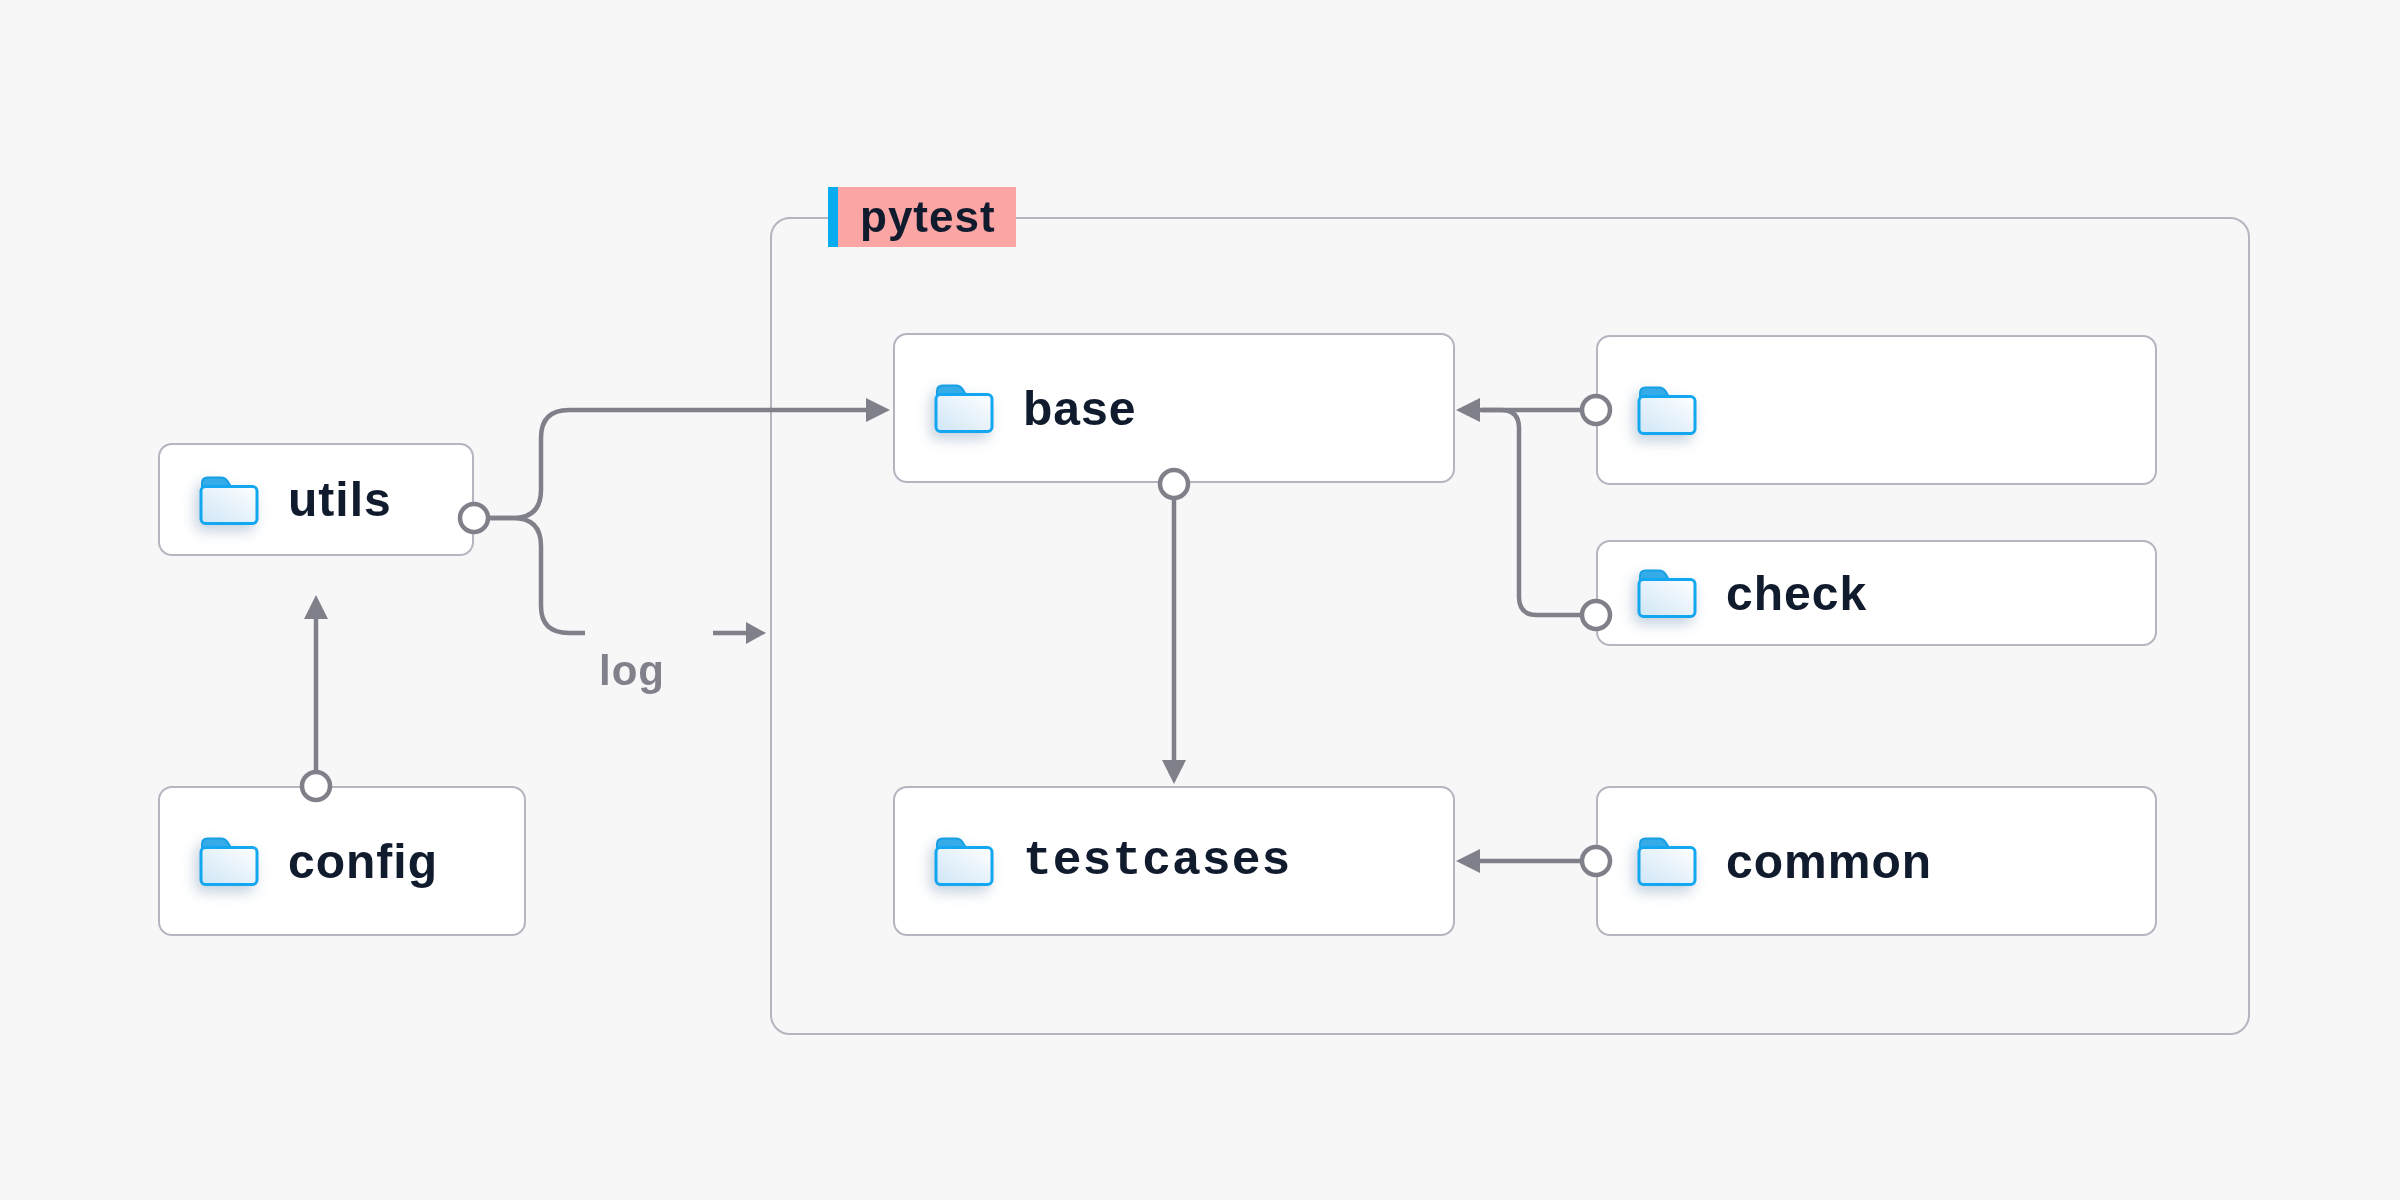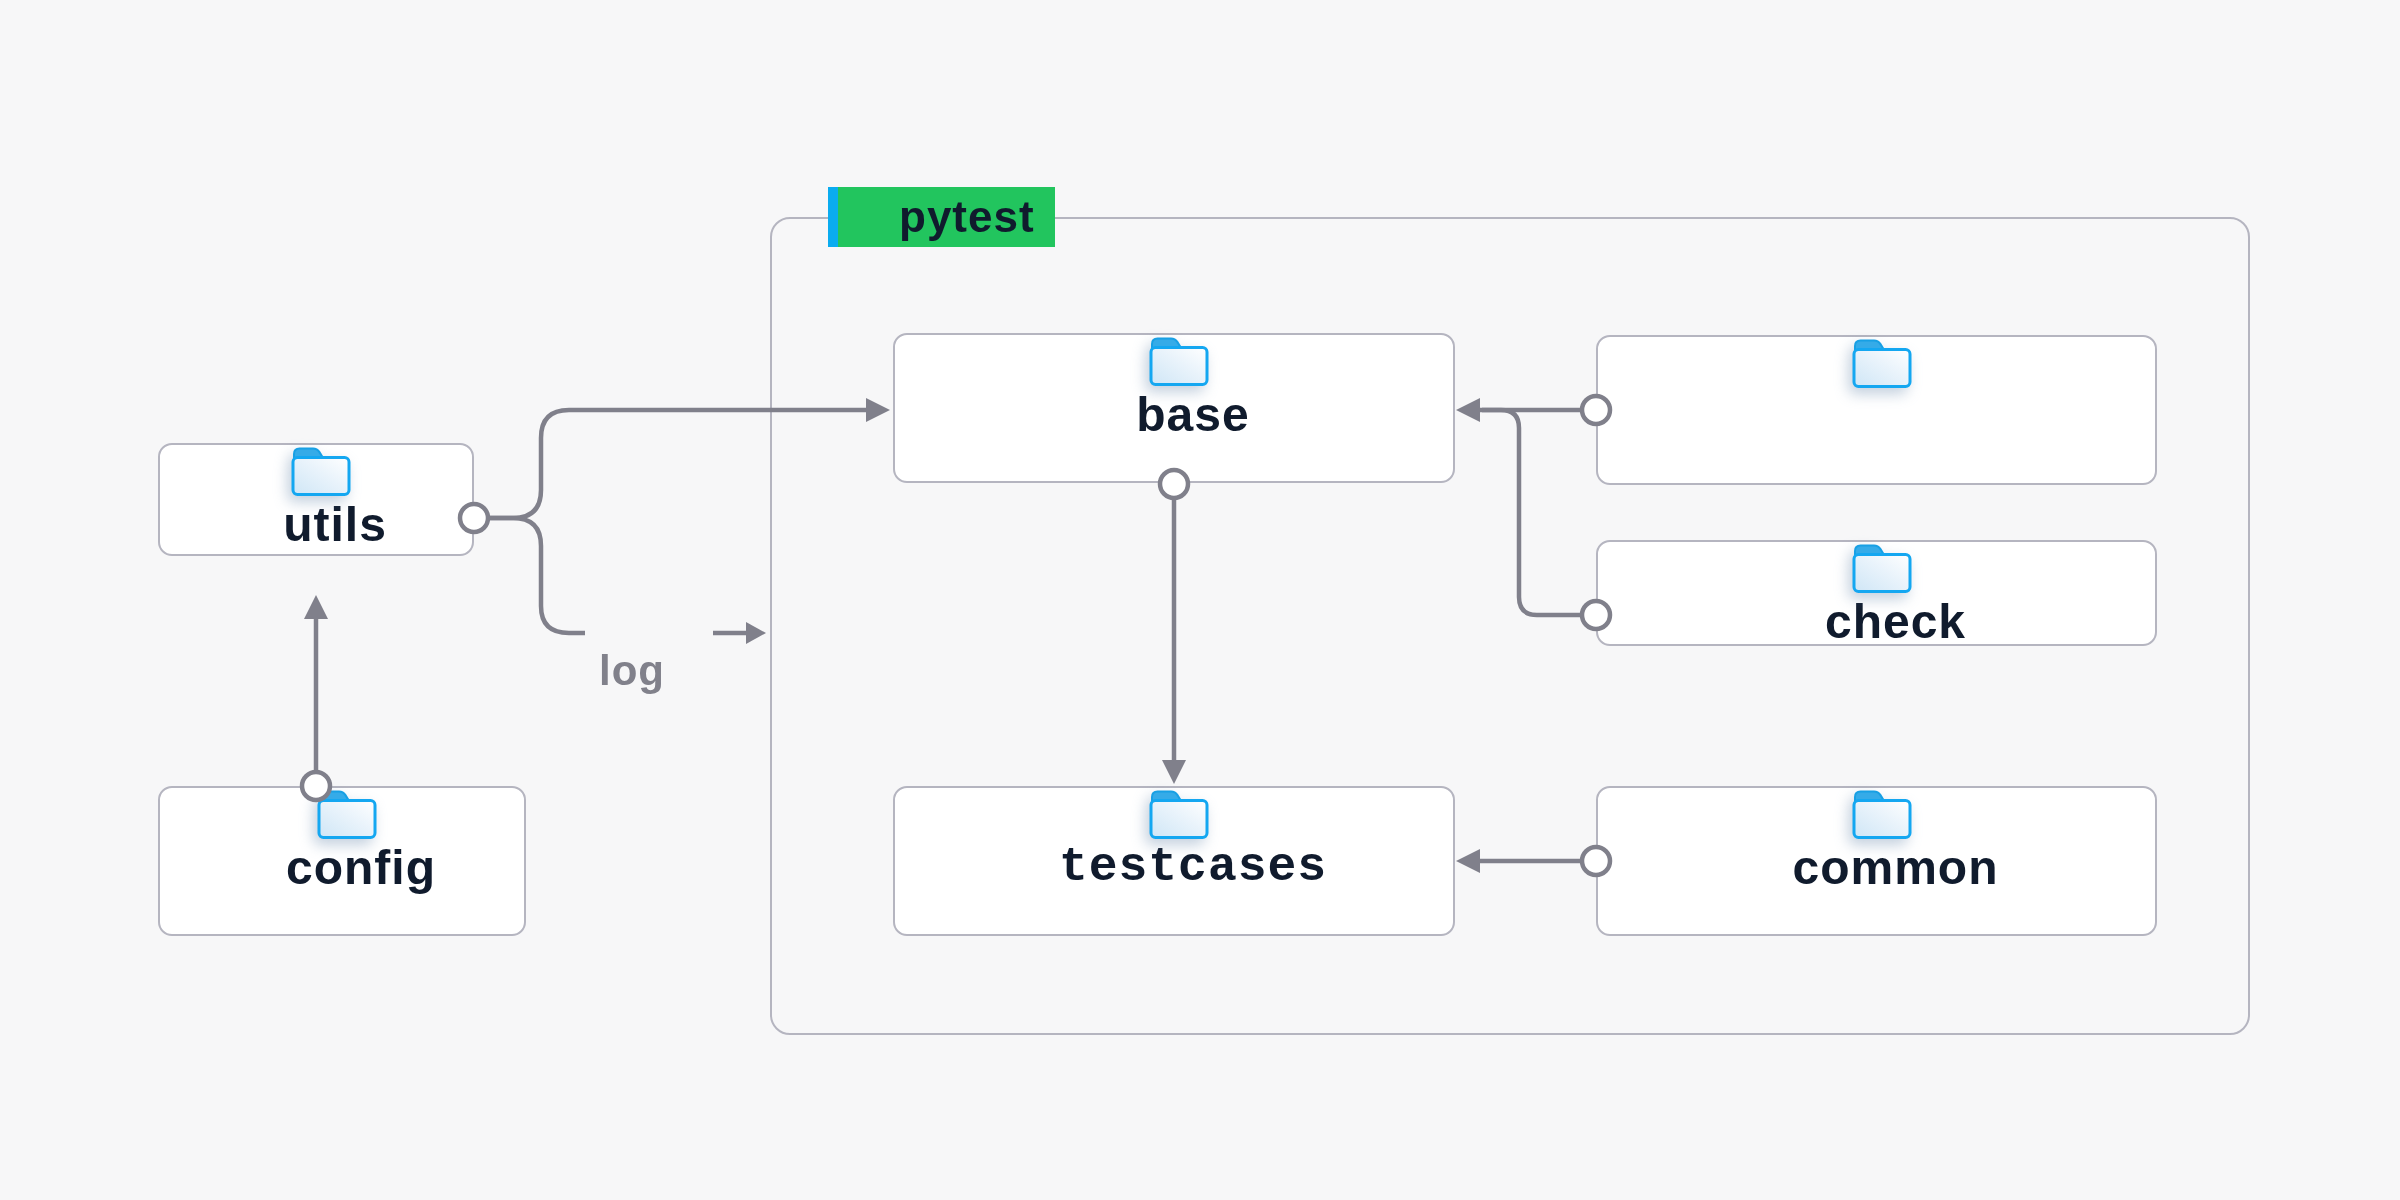--- a/index.html
+++ b/index.html
@@ -26,24 +26,23 @@
     position: absolute;
     border: 2px solid #b5b5c0;
     border-radius: 20px;
     background: transparent;
     z-index: 1;
   }
   .group-label {
     position: absolute;
     display: flex;
     align-items: center;
-    background: #22c55e;
+    background: #fca5a5;
     padding-right: 20px;
     z-index: 2;
-    gap: 39px;
   }
   .accent-bar {
     display: inline-block;
     width: 10px;
     height: 60px;
     background: #0aacf0;
     margin-right: 22px;
   }
   .group-title {
     font-size: 44px;
@@ -55,21 +54,20 @@
   .node {
     position: absolute;
     background: #ffffff;
     border: 2px solid #b5b5c0;
     border-radius: 14px;
     display: flex;
     align-items: center;
     padding-left: 38px;
     box-sizing: border-box;
     z-index: 2;
-    flex-direction: column;
   }
   .folder-icon {
     display: inline-flex;
     width: 62px;
     height: 52px;
     margin-right: 28px;
     filter: drop-shadow(-4px 6px 7px rgba(96, 132, 168, 0.38));
   }
   .node-label {
     font-size: 48px;

